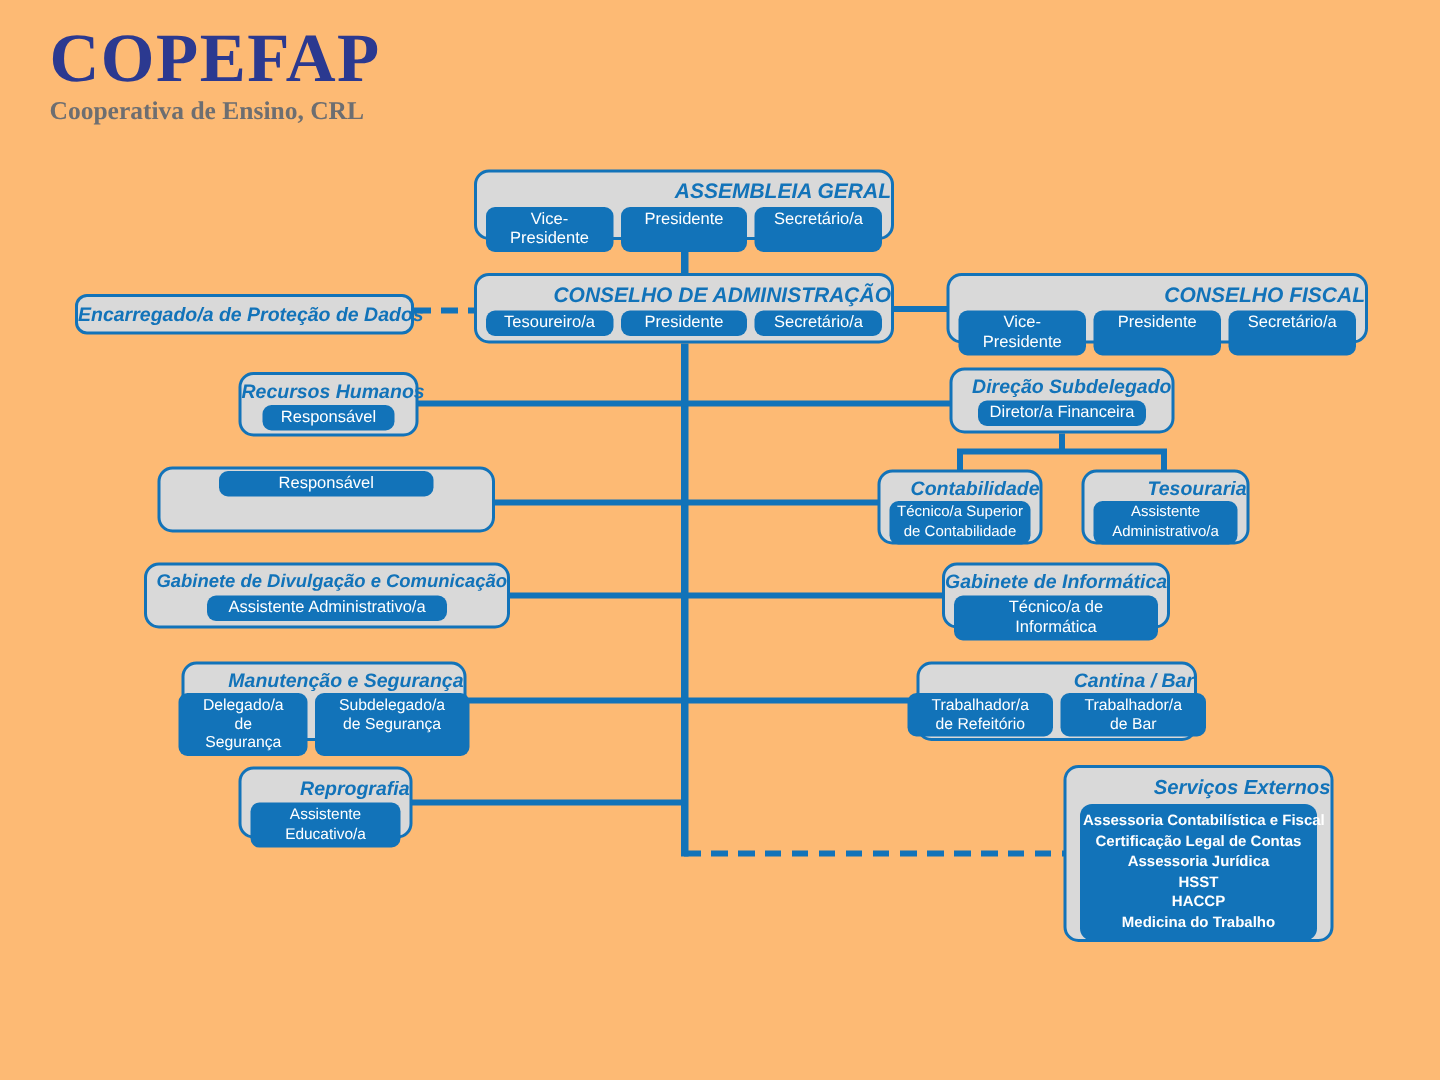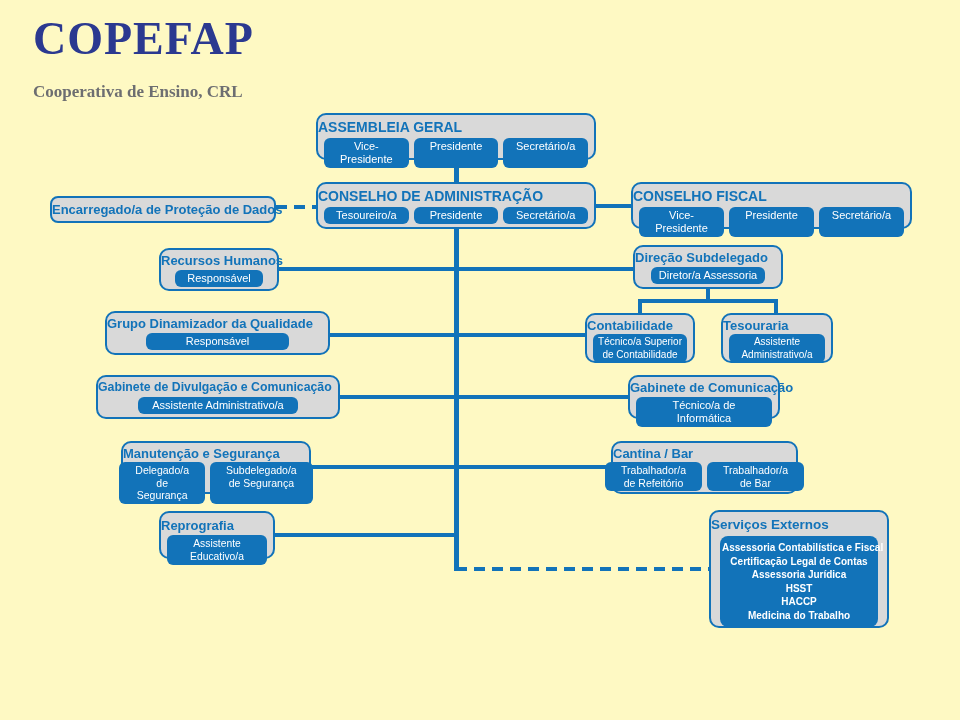--- a/index.html
+++ b/index.html
@@ -4,34 +4,34 @@
 <style>
   :root{
     --blue:#1273B9;
     --box-fill:#D9D9D9;
     --navy:#2B3990;
     --lgray:#6D6E71;
   }
   *{box-sizing:border-box;margin:0;padding:0;}
   html,body{background:#fff;}
   body{font-family:"Liberation Sans", sans-serif;}
-  .canvas{position:relative;width:960px;height:720px;background:#fef9c3;overflow:hidden;}
+  .canvas{position:relative;width:960px;height:720px;background:#fdba74;overflow:hidden;}
 
   
   .logo{position:absolute;left:33px;top:16px;}
   .logo-title{font-family:"Liberation Serif", serif;font-weight:bold;font-size:46px;line-height:46px;color:var(--navy);letter-spacing:1px;}
-  .logo-sub{font-family:"Liberation Serif", serif;font-weight:bold;font-size:17px;color:var(--lgray);margin-top:20px;}
+  .logo-sub{font-family:"Liberation Serif", serif;font-weight:bold;font-size:17px;color:var(--lgray);margin-top:2px;}
 
   
   .line{position:absolute;background:var(--blue);}
   .line-dash{position:absolute;background:repeating-linear-gradient(90deg,var(--blue) 0,var(--blue) 11px,transparent 11px,transparent 18px);}
 
   
   .node{position:absolute;background:var(--box-fill);border:2.5px solid var(--blue);border-radius:10px;display:flex;flex-direction:column;align-items:center;z-index:2;}
-  .node-title{color:var(--blue);font-weight:bold;font-size:13px;line-height:17px;padding-top:2px;white-space:nowrap;text-align:left;width:100%;}
+  .node-title{color:var(--blue);font-weight:bold;font-size:13px;line-height:17px;padding-top:2px;white-space:nowrap;text-align:right;width:100%;font-style:italic;}
   .node-title.lg{font-size:14px;line-height:19px;padding-top:3px;}
   .node-title.tight{font-size:12.3px;}
   .pill-row{display:flex;gap:5px;width:100%;padding:1px 6px 5px 6px;justify-content:center;align-items:stretch;}
   .pill{background:var(--blue);color:#fff;border-radius:6px;font-size:11px;line-height:13px;padding:2px 5px;text-align:center;font-weight:normal;}
   .pill-row .grow{flex:1;}
   .pill.two-line{width:98px;line-height:12.5px;font-size:10px;padding:2px 2px;}
   .pill.half{flex:1;line-height:12.5px;font-size:10.5px;padding:2px 16px;}
   .single{display:flex;justify-content:center;width:100%;padding:1px 6px 5px 6px;}
 
   .mini-node{position:absolute;background:var(--box-fill);border:2.5px solid var(--blue);border-radius:8px;display:flex;align-items:center;justify-content:center;z-index:2;}
@@ -99,26 +99,25 @@
   <div class="node" style="left:159px;top:248px;width:120px;height:43px">
     <div class="node-title">Recursos Humanos</div>
     <div class="single">
       <span class="pill" style="padding:2px 12px">Responsável</span>
     </div>
   </div>
 
   <div class="node" style="left:633px;top:245px;width:150px;height:44px">
     <div class="node-title">Direção Subdelegado</div>
     <div class="single">
-      <span class="pill" style="padding:2px 8px">Diretor/a Assessoria</span>
+      <span class="pill" style="padding:2px 8px">Diretor/a Financeira</span>
     </div>
   </div>
 
   <div class="node" style="left:105px;top:311px;width:225px;height:44px">
-    <div class="node-title">Grupo Dinamizador da Qualidade</div>
     <div class="single">
       <span class="pill" style="padding:2px 40px">Responsável</span>
     </div>
   </div>
 
   <div class="node" style="left:585px;top:313px;width:110px;height:50px">
     <div class="node-title">Contabilidade</div>
     <div class="single" style="padding-top:0">
       <span class="pill two-line">Técnico/a Superior de Contabilidade</span>
     </div>
@@ -132,21 +131,21 @@
   </div>
 
   <div class="node" style="left:96px;top:375px;width:244px;height:44px">
     <div class="node-title tight">Gabinete de Divulgação e Comunicação</div>
     <div class="single">
       <span class="pill" style="padding:2px 14px">Assistente Administrativo/a</span>
     </div>
   </div>
 
   <div class="node" style="left:628px;top:375px;width:152px;height:44px">
-    <div class="node-title">Gabinete de Comunicação</div>
+    <div class="node-title">Gabinete de Informática</div>
     <div class="single">
       <span class="pill" style="padding:2px 24px">Técnico/a de Informática</span>
     </div>
   </div>
 
   <div class="node" style="left:121px;top:441px;width:190px;height:53px">
     <div class="node-title">Manutenção e Segurança</div>
     <div class="pill-row" style="padding-top:0">
       <span class="pill half">Delegado/a de Segurança</span>
       <span class="pill half">Subdelegado/a de Segurança</span>

